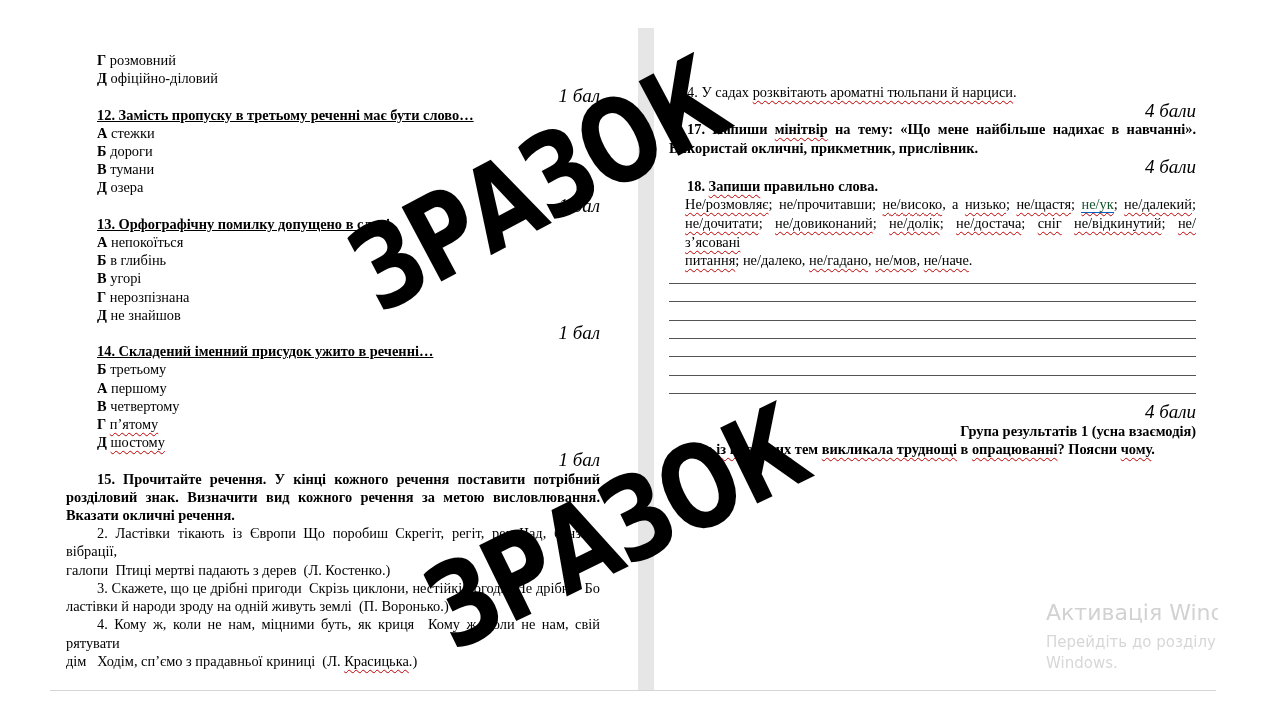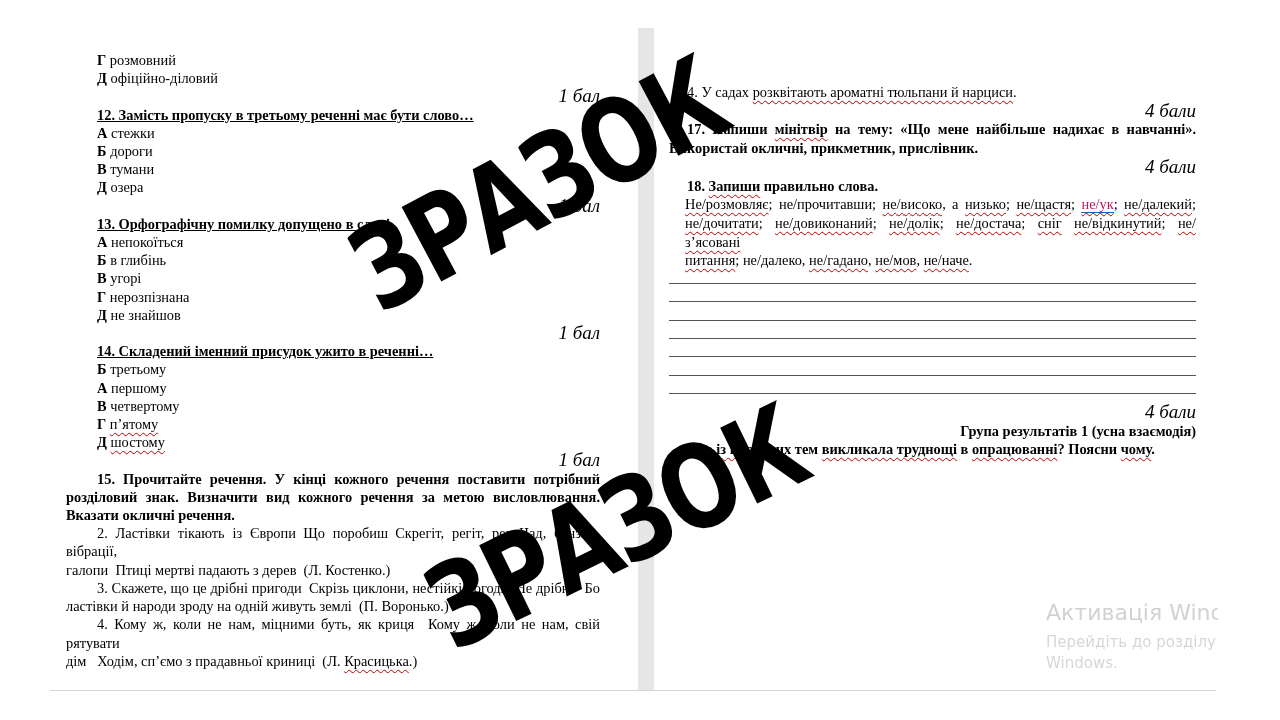--- a/index.html
+++ b/index.html
@@ -31,21 +31,21 @@
   .mt9{margin-top:9px !important;}
 
   
   .sq{
     text-decoration-line:underline;
     text-decoration-style:wavy;
     text-decoration-color:#c00000;
     text-decoration-thickness:1px;
     text-underline-offset:2.5px;
   }
-  .lnk{color:#be185d;border-bottom:1px solid #0563c1;}
+  .lnk{color:#14532d;border-bottom:1px solid #0563c1;}
 
   
   .rules{margin-left:16px;}
   .rule{height:17.3px;border-bottom:1px solid #555;}
   .rule-first{height:13px;}
 
   
   .stamp{
     position:absolute;z-index:50;
     font-family:"DejaVu Sans","Liberation Sans",sans-serif;

